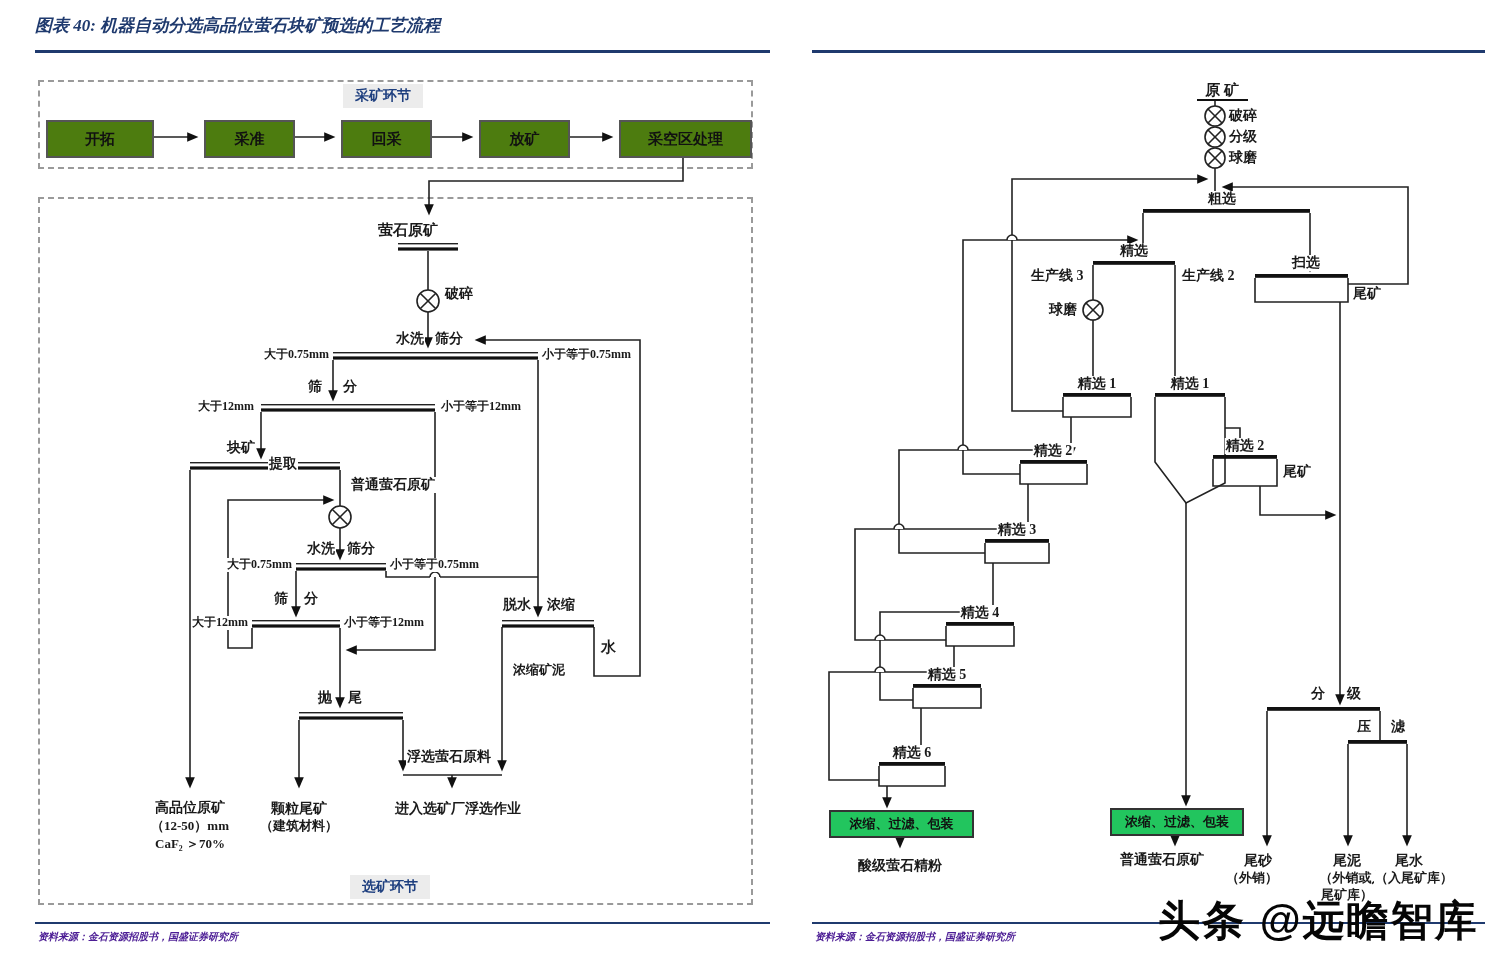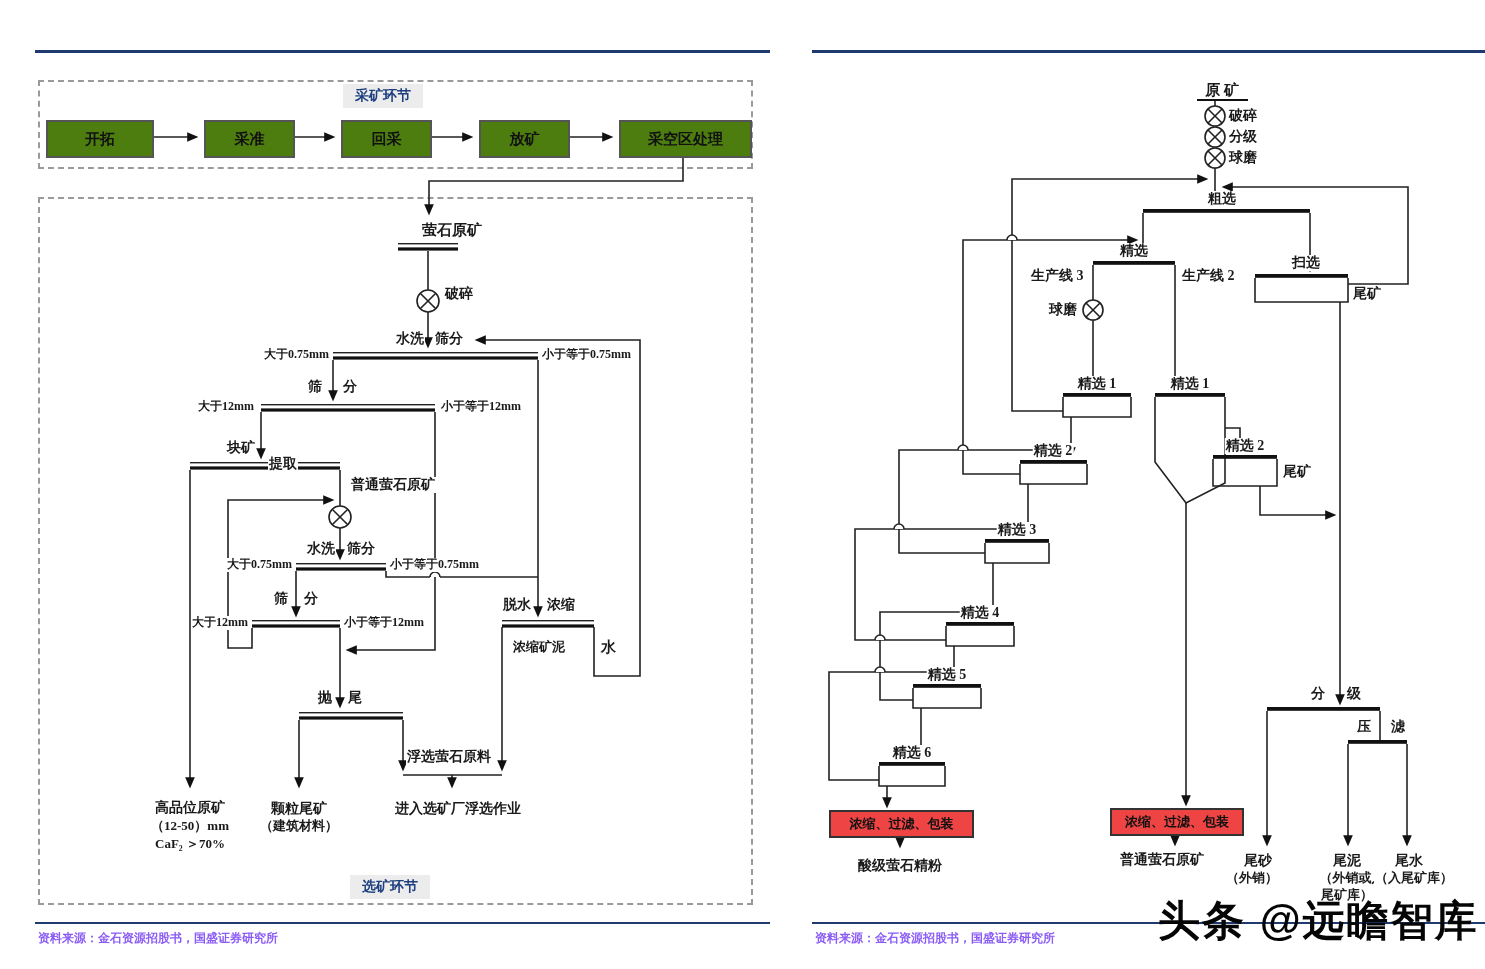--- a/index.html
+++ b/index.html
@@ -15,24 +15,24 @@
   .m13{font-size:13px;}
   .b15{font-size:15px;}
   .title{position:absolute;z-index:2;font-style:italic;font-weight:700;font-size:17px;
          color:#1f3a6e;white-space:nowrap;}
   .rule{position:absolute;z-index:2;background:#1f3a6e;}
   .dashed{position:absolute;z-index:0;border:2px dashed #9a9a9a;}
   .chip{position:absolute;z-index:2;transform:translateX(-50%);background:#ececec;
         color:#1e3f7f;font-weight:700;font-size:14px;padding:3px 12px;}
   .step{position:absolute;z-index:2;border:2px solid #555;background:#4d7c0f;display:flex;
         align-items:center;justify-content:center;font-weight:700;font-size:15px;color:#111;}
-  .pbox{position:absolute;z-index:2;border:2px solid #333;background:#ef4444;display:flex;
+  .pbox{position:absolute;z-index:2;border:2px solid #333;background:#22c55e;display:flex;
         align-items:center;justify-content:center;font-weight:700;font-size:13px;color:#111;}
-  .src{position:absolute;z-index:2;font-weight:700;font-size:12px;
-       color:#8b5cf6;white-space:nowrap;}
+  .src{position:absolute;z-index:2;font-style:italic;font-weight:700;font-size:10px;
+       color:#4c1d95;white-space:nowrap;}
   .wm{position:absolute;z-index:5;font-family:"Liberation Sans","DejaVu Sans",sans-serif;
       font-weight:900;font-size:42px;color:#050505;letter-spacing:2px;white-space:nowrap;}
 </style>
 </head>
 <body>
 
 <div id="page">
 
   <svg class="wires" width="1485" height="969" viewBox="0 0 1485 969">
     <defs>
@@ -195,34 +195,35 @@
       <circle cx="1215" cy="158" r="10"></circle>
         <line x1="1208" y1="151" x2="1222" y2="165"></line>
         <line x1="1208" y1="165" x2="1222" y2="151"></line>
       <circle cx="1093" cy="310" r="10"></circle>
         <line x1="1086" y1="303" x2="1100" y2="317"></line>
         <line x1="1086" y1="317" x2="1100" y2="303"></line>
     </g>
   </svg>
 
   <div class="fig">
+    <div class="title" style="left:35px;top:14px">图表 40: 机器自动分选高品位萤石块矿预选的工艺流程</div>
     <div class="rule" style="left:35px;top:50px;width:735px;height:3px"></div>
 
     <div class="dashed" style="left:38px;top:80px;width:711px;height:85px"></div>
     <div class="dashed" style="left:38px;top:197px;width:711px;height:704px"></div>
     <div class="chip" style="left:383px;top:84px">采矿环节</div>
     <div class="chip" style="left:390px;top:875px">选矿环节</div>
 
     <div class="step" style="left:46px;top:120px;width:104px;height:34px">开拓</div>
     <div class="step" style="left:204px;top:120px;width:87px;height:34px">采准</div>
     <div class="step" style="left:341px;top:120px;width:87px;height:34px">回采</div>
     <div class="step" style="left:479px;top:120px;width:87px;height:34px">放矿</div>
     <div class="step" style="left:619px;top:120px;width:129px;height:34px">采空区处理</div>
 
-    <div class="lbl c b15" style="left:452px;top:222px">萤石原矿</div>
+    <div class="lbl c b15" style="left:408px;top:222px">萤石原矿</div>
     <div class="lbl" style="left:444px;top:286px">破碎</div>
     <div class="lbl" style="left:395px;top:331px">水洗</div>
     <div class="lbl" style="left:434px;top:331px">筛分</div>
     <div class="lbl r s" style="left:330px;top:348px">大于0.75mm</div>
     <div class="lbl s" style="left:541px;top:348px">小于等于0.75mm</div>
     <div class="lbl c" style="left:315px;top:379px">筛</div>
     <div class="lbl c" style="left:350px;top:379px">分</div>
     <div class="lbl r s" style="left:255px;top:400px">大于12mm</div>
     <div class="lbl s" style="left:440px;top:400px">小于等于12mm</div>
     <div class="lbl" style="left:226px;top:440px">块矿</div>
@@ -231,21 +232,21 @@
     <div class="lbl" style="left:306px;top:541px">水洗</div>
     <div class="lbl" style="left:346px;top:541px">筛分</div>
     <div class="lbl r s" style="left:293px;top:558px">大于0.75mm</div>
     <div class="lbl s" style="left:389px;top:558px">小于等于0.75mm</div>
     <div class="lbl c" style="left:281px;top:591px">筛</div>
     <div class="lbl c" style="left:311px;top:591px">分</div>
     <div class="lbl r s" style="left:249px;top:616px">大于12mm</div>
     <div class="lbl s" style="left:343px;top:616px">小于等于12mm</div>
     <div class="lbl" style="left:502px;top:597px">脱水</div>
     <div class="lbl" style="left:546px;top:597px">浓缩</div>
-    <div class="lbl m13" style="left:512px;top:640px">浓缩矿泥</div>
+    <div class="lbl m13" style="left:512px;top:663px">浓缩矿泥</div>
     <div class="lbl b15" style="left:600px;top:639px">水</div>
     <div class="lbl c" style="left:325px;top:690px">抛</div>
     <div class="lbl c" style="left:355px;top:690px">尾</div>
     <div class="lbl" style="left:406px;top:749px">浮选萤石原料</div>
     <div class="lbl c" style="left:190px;top:800px">高品位原矿</div>
     <div class="lbl c m13" style="left:190px;top:819px">（12-50）mm</div>
     <div class="lbl c m13" style="left:190px;top:837px">CaF₂ ＞70%</div>
     <div class="lbl c" style="left:299px;top:801px">颗粒尾矿</div>
     <div class="lbl c m13" style="left:299px;top:819px">（建筑材料）</div>
     <div class="lbl c" style="left:458px;top:801px">进入选矿厂浮选作业</div>

